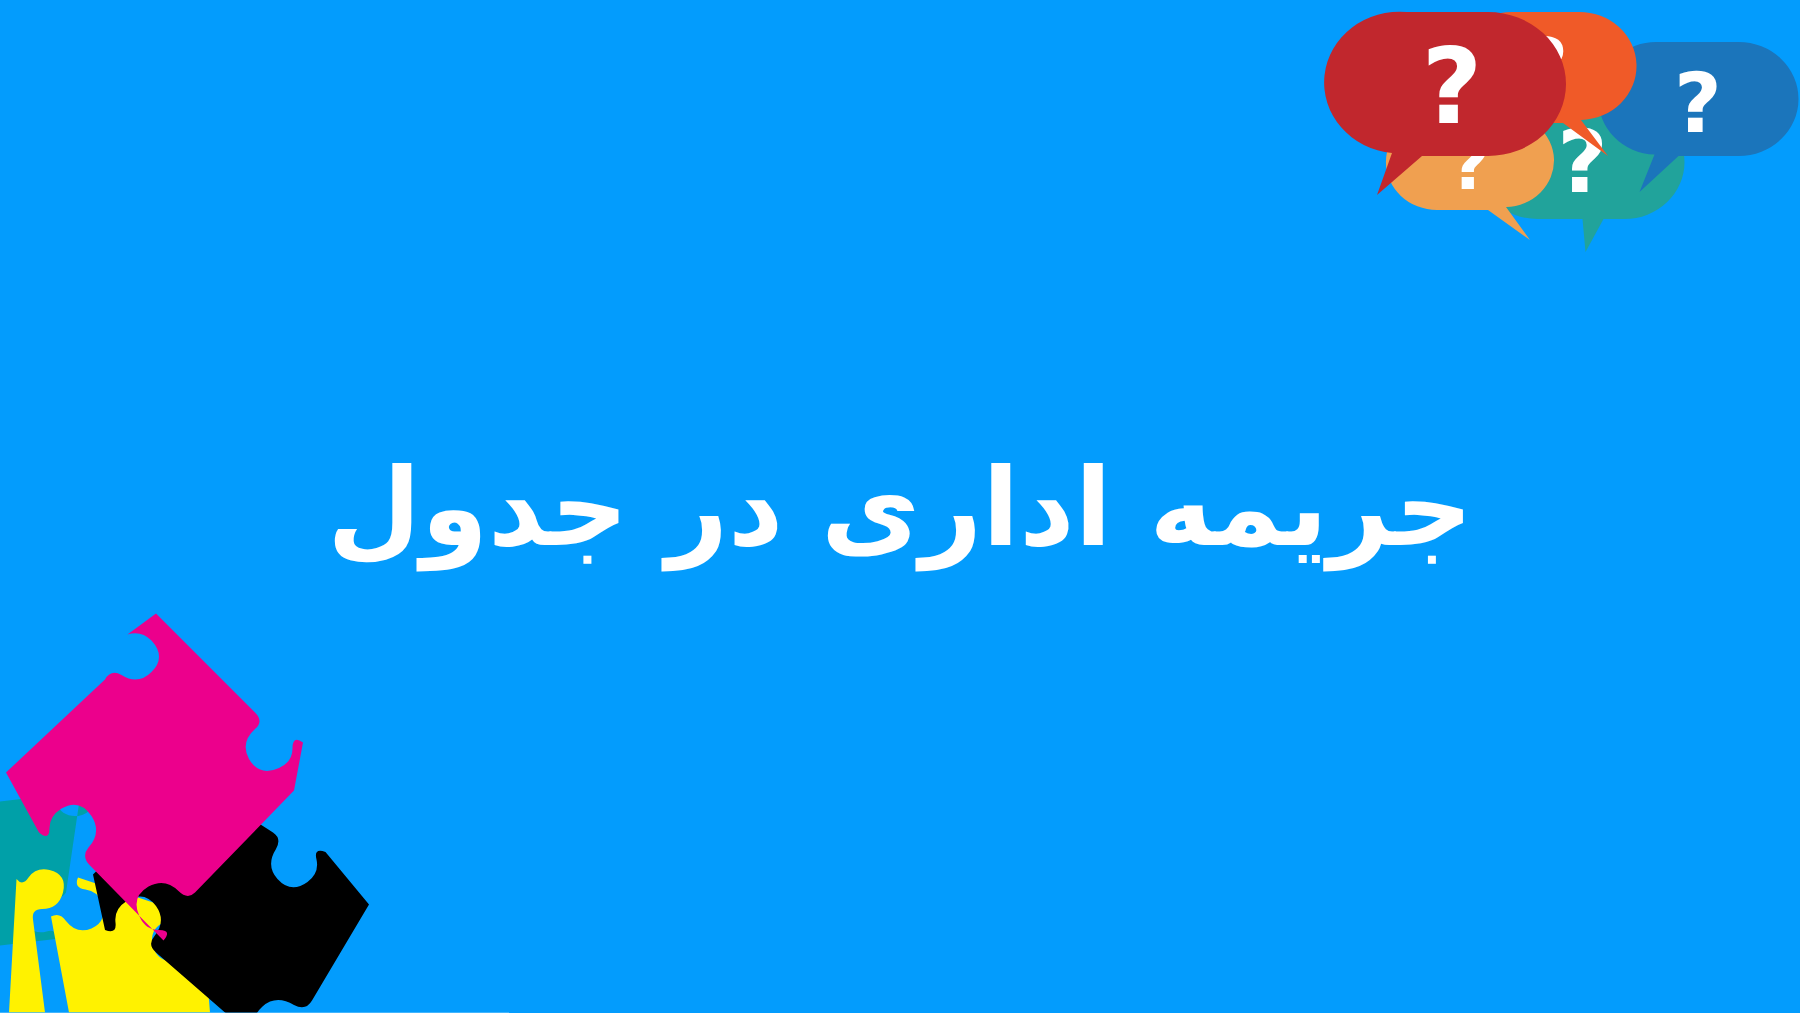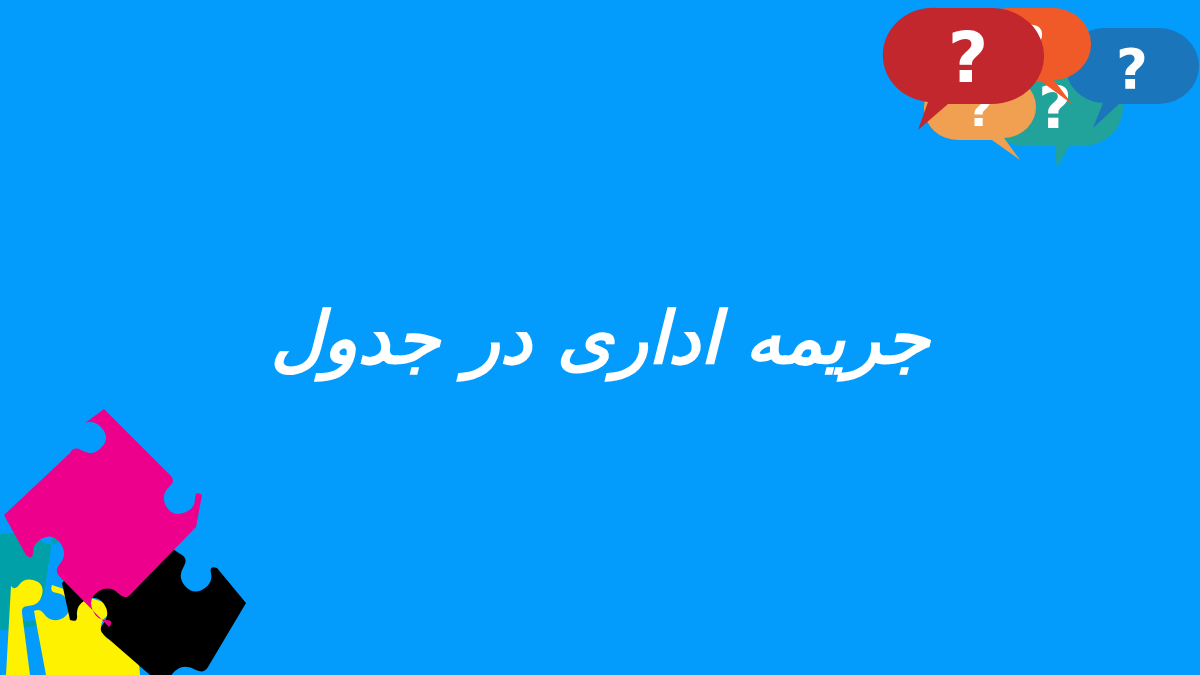--- a/index.html
+++ b/index.html
@@ -154,16 +154,16 @@
                  q-5 5 -11 -1 q-9 -9 -20 -3 q-12 7 -6 20 q4 9 13 9 q9 0 3 7
                  L60 142
                  q-6 -6 -1 -12 q9 -10 2 -21 q-8 -12 -20 -5 q-8 5 -8 13 q0 9 -7 3
                  L4 80 Z" fill="#ec008c"></path>
       </g>
 
     </svg>
   </div>
 
   <div id="headline-wrap">
-    <h1 id="headline" style="color: rgb(255, 255, 255); font-style: italic;">جریمه اداری در جدول</h1>
+    <h1 id="headline" style="color: rgb(255, 255, 255);">جریمه اداری در جدول</h1>
   </div>
 
 </div>
 
 </body></html>

